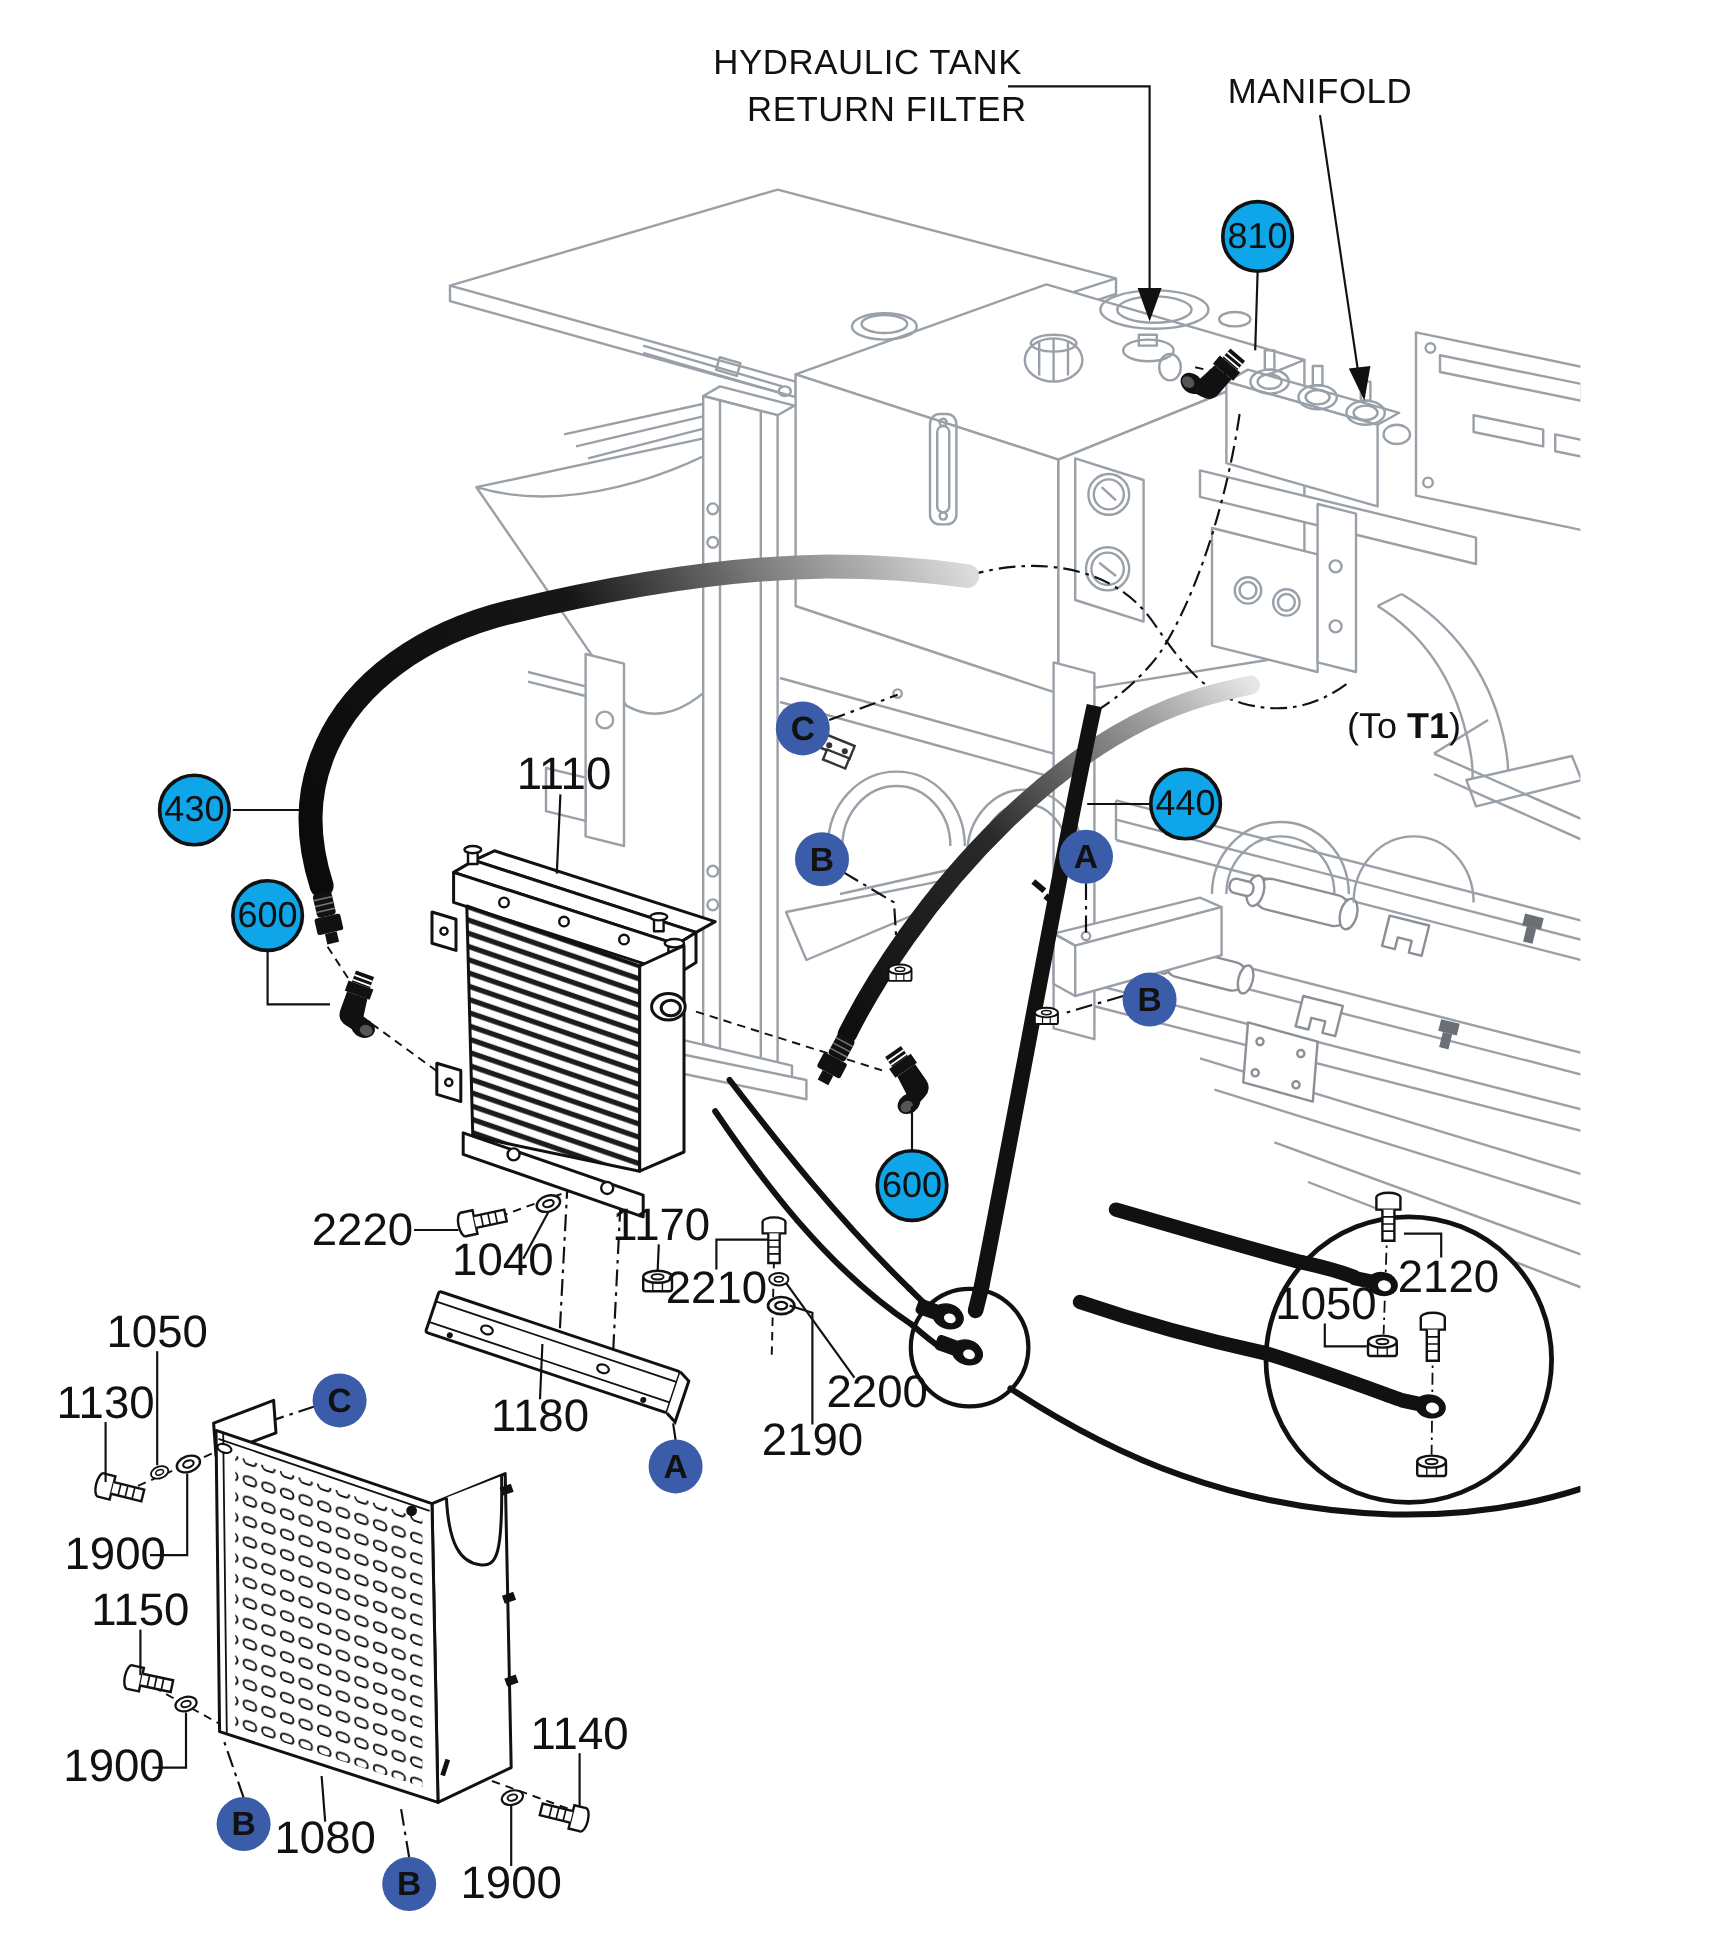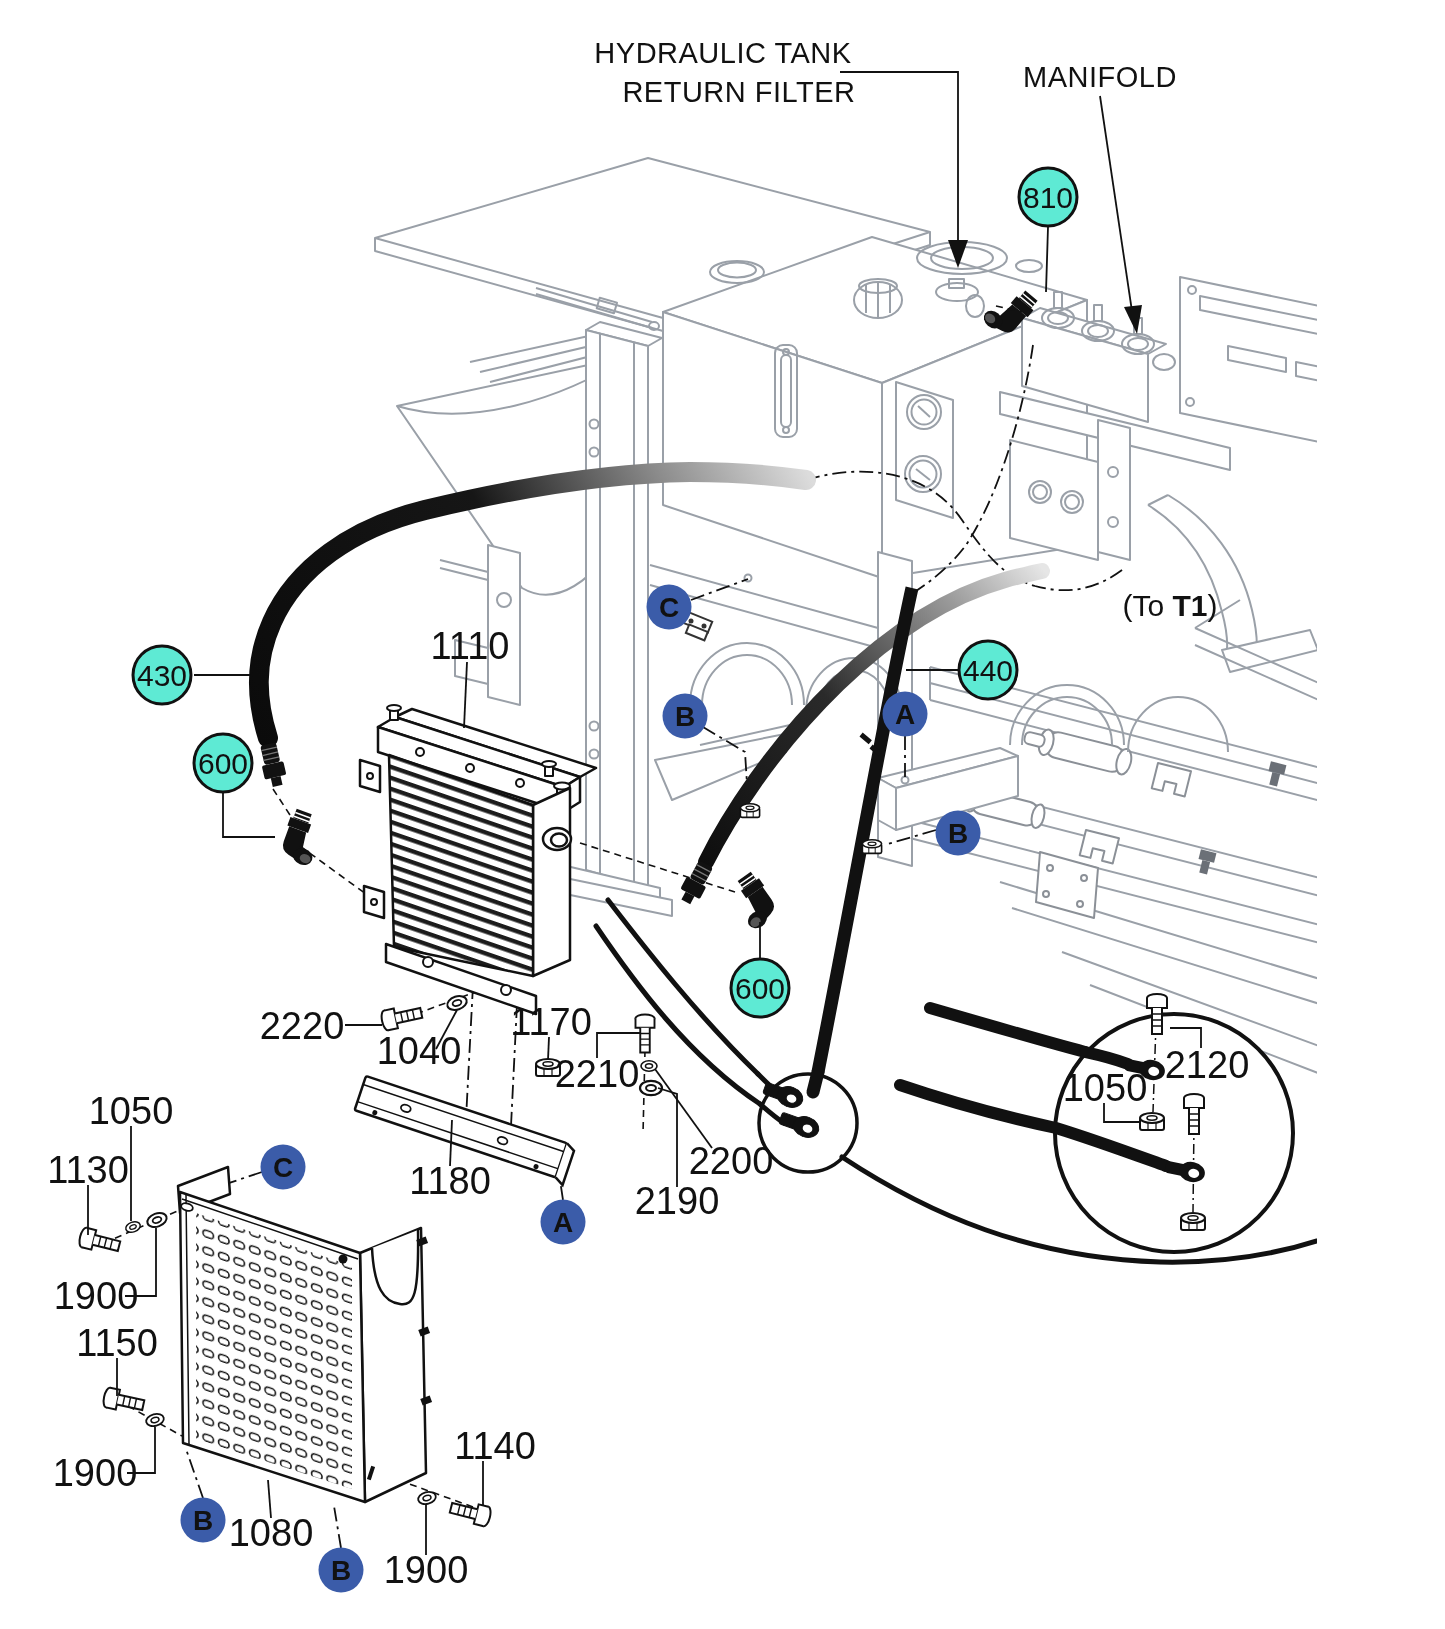--- a/index.html
+++ b/index.html
@@ -4,21 +4,21 @@
 <style>
   html,body{margin:0;padding:0;background:#fff;}
   .stage{position:relative;width:1317px;height:1629px;background:#fff;overflow:hidden;
          font-family:"Liberation Sans",sans-serif;}
   .stage svg{position:absolute;left:0;top:0;}
   #overlay{position:absolute;left:0;top:0;width:100%;height:100%;pointer-events:none;}
   #overlay > div{position:absolute;transform:translate(-50%,-50%);white-space:nowrap;color:#111;}
   .title-label{font-size:29px;letter-spacing:.5px;}
   .part-label{font-size:38px;}
   .callout{width:61px;height:61px;box-sizing:border-box;border:3.5px solid #111;border-radius:50%;
-           background:#5eead4;display:flex;align-items:center;justify-content:center;font-size:30px;}
+           background:#0ea5e9;display:flex;align-items:center;justify-content:center;font-size:30px;}
   .badge{width:45px;height:45px;border-radius:50%;background:var(--accent,#3b5ca9);color:#fff;
          font-weight:700;font-size:28px;display:flex;align-items:center;justify-content:center;}
   .note{font-size:30px;margin-left:38px;}
   .note b{font-weight:700;}
 </style>
 </head>
 <body>
 
 <div class="stage">
 
@@ -454,21 +454,21 @@
       <div class="part-label" style="left: 551px; top: 1022px;">1170</div>
       <div class="part-label" style="left: 597px; top: 1074px;">2210</div>
       <div class="part-label" style="left: 731px; top: 1161px;">2200</div>
       <div class="part-label" style="left: 677px; top: 1201px;">2190</div>
       <div class="part-label" style="left: 450px; top: 1181px;">1180</div>
       <div class="part-label" style="left: 131px; top: 1111px;">1050</div>
       <div class="part-label" style="left: 88px; top: 1170px;">1130</div>
       <div class="part-label" style="left: 96px; top: 1296px;">1900</div>
       <div class="part-label" style="left: 117px; top: 1343px;">1150</div>
       <div class="part-label" style="left: 95px; top: 1473px;">1900</div>
-      <div class="part-label" style="left: 483px; top: 1446px; margin-left: 12px;">1140</div>
+      <div class="part-label" style="left: 483px; top: 1446px;">1140</div>
       <div class="part-label" style="left: 271px; top: 1533px;">1080</div>
       <div class="part-label" style="left: 426px; top: 1570px;">1900</div>
       <div class="part-label" style="left: 1207px; top: 1065px;">2120</div>
       <div class="part-label" style="left: 1105px; top: 1088px;">1050</div>
       <div class="callout" style="left: 1048px; top: 197px;">810</div>
       <div class="callout" style="left: 162px; top: 675px;">430</div>
       <div class="callout" style="left: 223px; top: 763px;">600</div>
       <div class="callout" style="left: 988px; top: 670px;">440</div>
       <div class="callout" style="left: 760px; top: 988px;">600</div>
       <div class="badge" style="left: 669px; top: 607px;">C</div>

